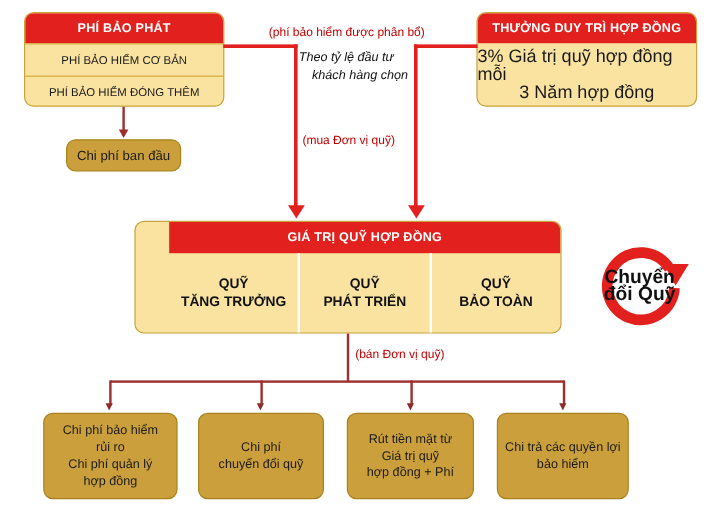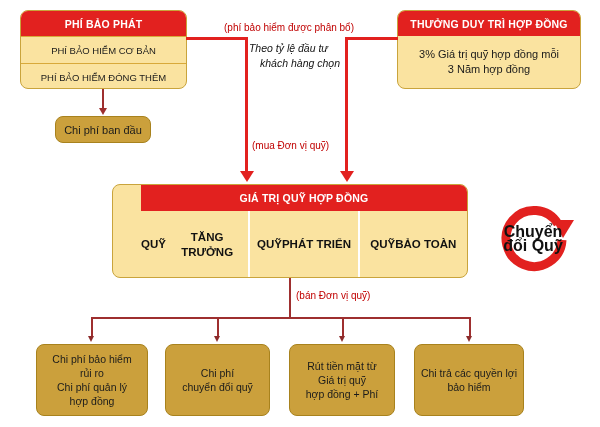--- a/index.html
+++ b/index.html
@@ -50,21 +50,21 @@
 
   
   #bonus-box { left: 397px; top: 10px; width: 184px; height: 79px; border-color: #c9a43c; }
   #bonus-box .hdr { height: 25px; font-size: 10.5px; text-align: center; }
   #bonus-box .body {
     height: 52px;
     display: flex;
     flex-direction: column;
     align-items: center;
     justify-content: center;
-    font-size: 11px;
+    font-size: 15px;
     color: #1a1a1a;
     line-height: 15px;
   }
 
   
   .goldbox {
     position: absolute;
     box-sizing: border-box;
     background: #CBA03C;
     border: 1px solid #a8821d;
@@ -83,21 +83,21 @@
   
   #fund-box { left: 112px; top: 184px; width: 356px; height: 94px; border: 1px solid #c9a43c; padding-left: 28px; }
   #fund-box .hdr { height: 26px; font-size: 10.5px; }
   #fund-row {
     display: flex;
     height: 67px;
   }
   #fund-row .cell {
     flex: 1;
     display: flex;
-    flex-direction: row;
+    flex-direction: column;
     align-items: center;
     justify-content: center;
     font-weight: bold;
     font-size: 11.5px;
     line-height: 15px;
     color: #111;
     text-align: center;
   }
   #fund-row .cell + .cell { border-left: 2px solid #ffffff; }
 
@@ -208,21 +208,21 @@
 
   <div class="ln thick" style="left:345px; top:37px; width:53px; height:3px;"></div>
   <div class="ln thick" style="left:345px; top:37px; width:3px; height:136px;"></div>
   <div class="arrow-down" style="left:339.5px; top:171px;"></div>
 
   <div class="lbl" style="left:192px; top:22px;margin-left:32px;">(phí bảo hiểm được phân bổ)</div>
 
   <div class="lbl-italic" style="left:240px; top:41px; width:88px;">Theo tỷ lệ đầu tư</div>
   <div class="lbl-italic" style="left:252px; top:56px; width:88px;">khách hàng chọn</div>
 
-  <div class="lbl" style="left:252px; top:140px;">(mua Đơn vị quỹ)</div>
+  <div class="lbl" style="left:252px; top:112px;">(mua Đơn vị quỹ)</div>
 
   <div class="box" id="fund-box">
     <div class="hdr">GIÁ TRỊ QUỸ HỢP ĐỒNG</div>
     <div id="fund-row">
       <div class="cell">
         <span>QUỸ</span>
         <span>TĂNG TRƯỞNG</span>
       </div>
       <div class="cell">
         <span>QUỸ</span>

